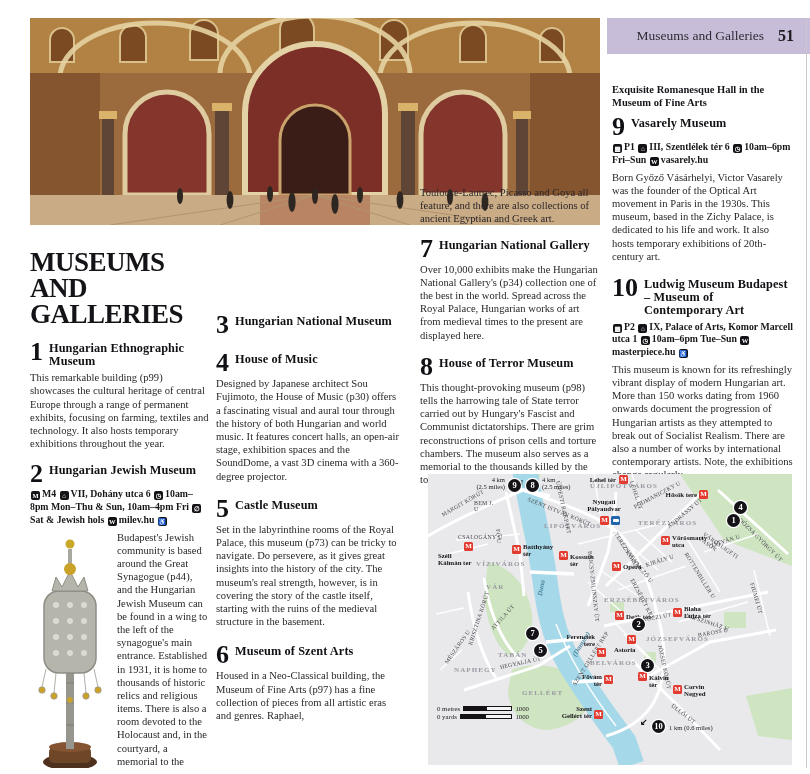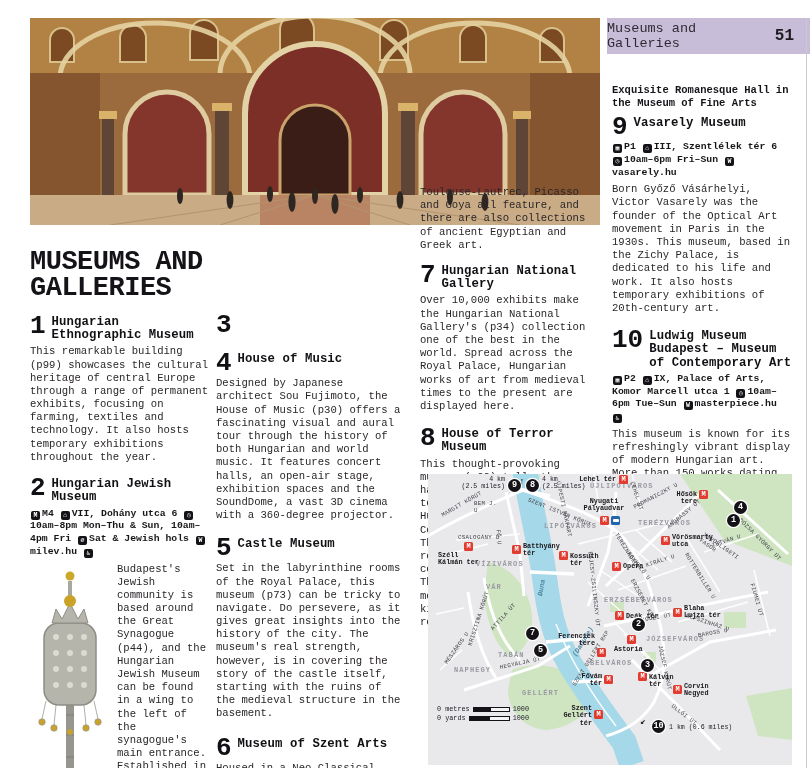--- a/index.html
+++ b/index.html
@@ -1,17 +1,17 @@
 <!DOCTYPE html>
 <html><head>
 <meta charset="utf-8">
 <style>
   html,body{margin:0;padding:0;background:#ffffff;}
   #page{position:relative;width:810px;height:768px;background:#fff;overflow:hidden;
-        font-family:Liberation Mono, monospace;color:#221e20;}
+        font-family:Liberation Serif, serif;color:#221e20;}
   
   #hdr{position:absolute;left:607px;top:18px;width:203px;height:36px;background:#c8bdd9;
        display:flex;align-items:center;justify-content:flex-end;padding-right:16px;box-sizing:border-box;}
   #hdr .sec{font-size:13.5px;color:#2f2b33;margin-right:14px;}
   #hdr .pg{font-size:16px;font-weight:bold;color:#1d1a20;}
   #edge{position:absolute;right:3px;top:18px;width:1px;height:750px;background:#c9c9ce;}
   
   #hero{position:absolute;left:30px;top:18px;width:570px;height:207px;overflow:hidden;}
   
   .hero-cap{position:absolute;left:612px;top:84px;width:178px;font-size:10.5px;font-weight:bold;line-height:1.22;color:#17141a;}
@@ -195,20 +195,21 @@
         </span><span>Budapest's Jewish community is based around the Great Synagogue (p44), and the Hungarian Jewish Museum can be found in a wing to the left of the synagogue's main entrance. Established in 1931, it is home to thousands of historic relics and religious items. There is also a room devoted to the Holocaust and, in the courtyard, a memorial to the 600,000 Hungarian Jewish people who were killed by the Nazis.</span>
       </div>
 
     </div>
   </div>
 
   <div id="col2" class="col">
     <div class="entry">
       <div class="ehead">
           <span class="enum">3</span>
+        <span class="ename">Hungarian National Museum</span>
         </div>
     </div>
     <div class="entry" style="margin-top:16px;">
       <div class="ehead">
           <span class="enum">4</span>
         <span class="ename">House of Music</span>
         </div>
       <div class="ebody">Designed by Japanese architect Sou Fujimoto, the House of Music (p30) offers a fascinating visual and aural tour through the history of both Hungarian and world music. It features concert halls, an open-air stage, exhibition spaces and the SoundDome, a vast 3D cinema with a 360-degree projector.</div>
     </div>
     <div class="entry" style="margin-top:15px;">

